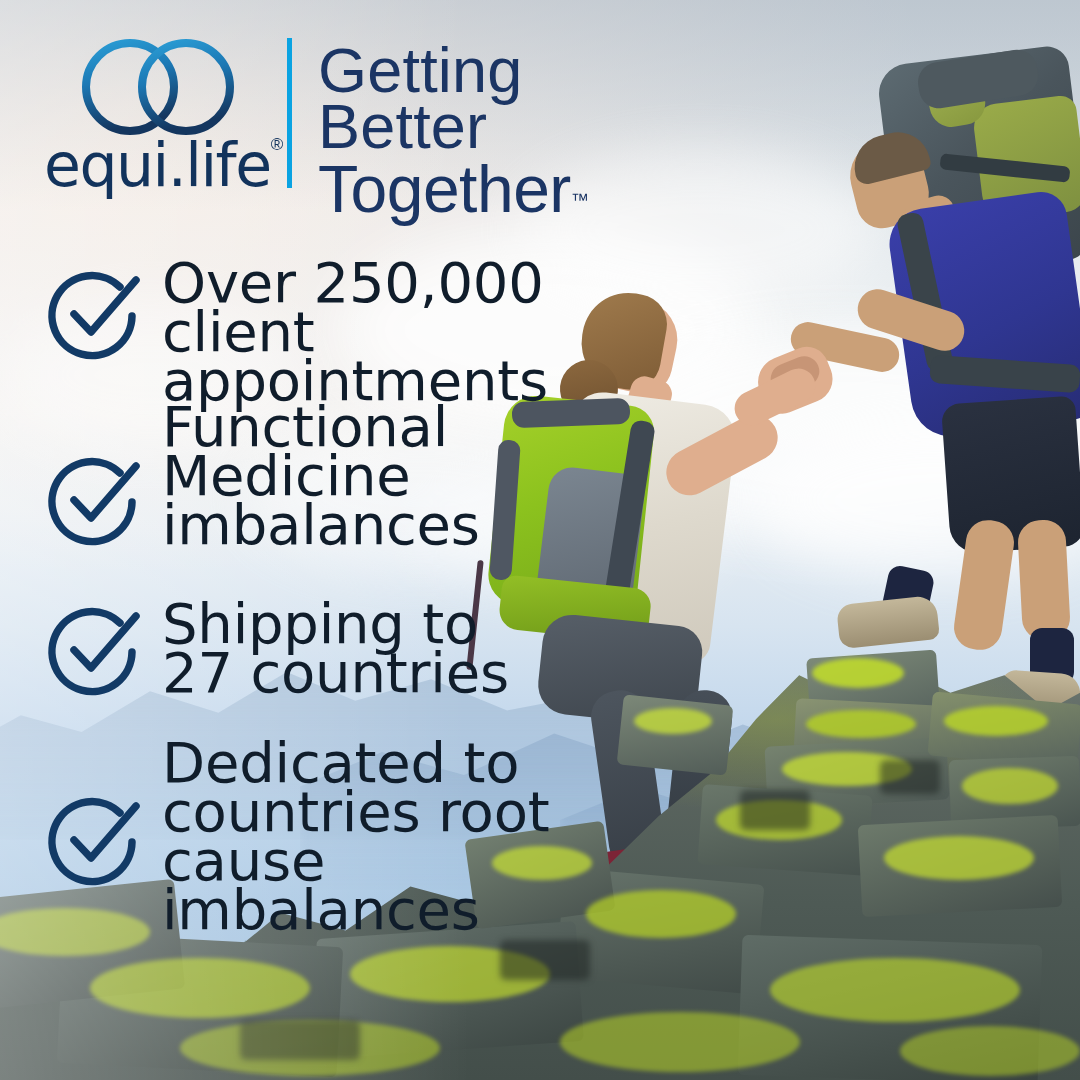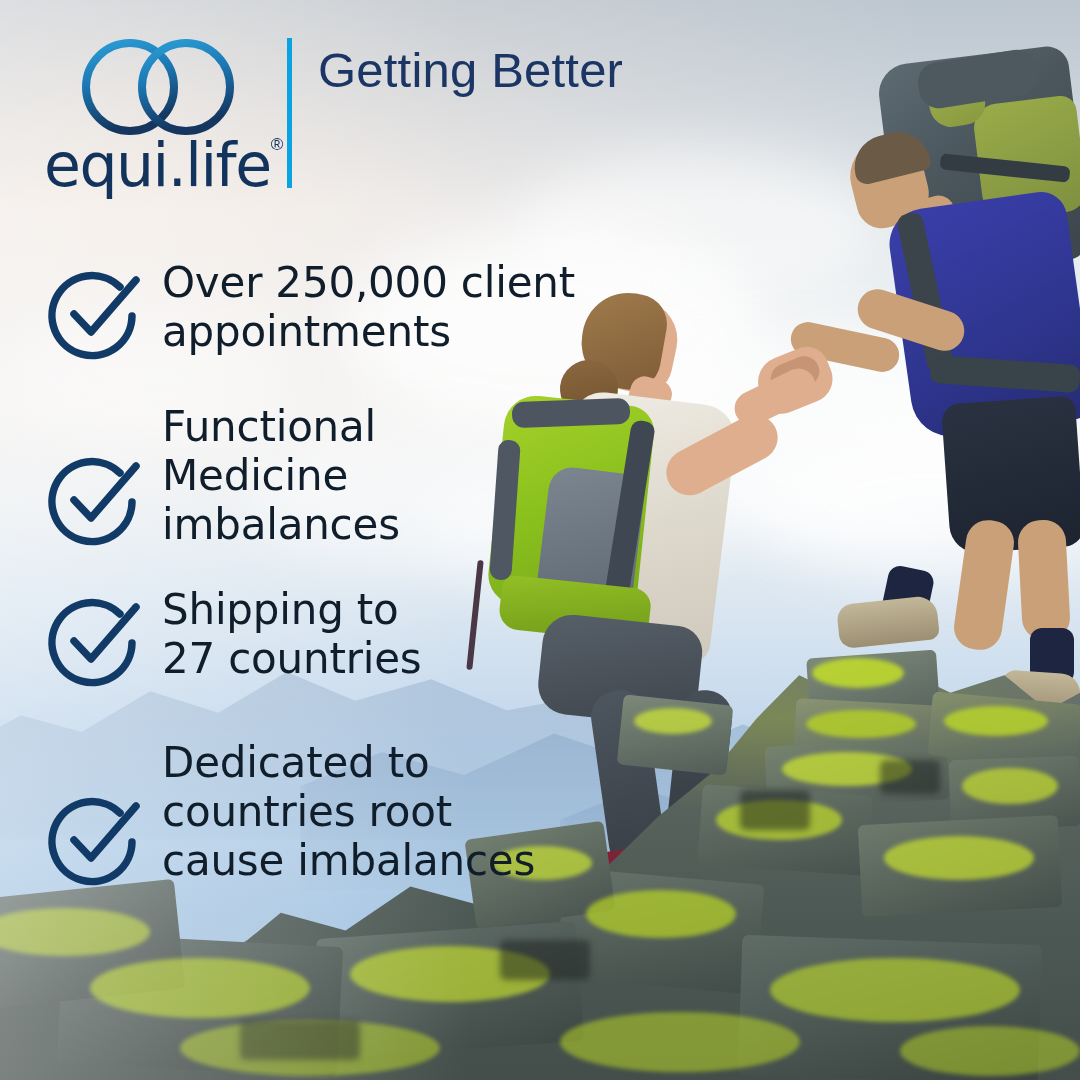--- a/index.html
+++ b/index.html
@@ -88,37 +88,37 @@
     display:flex;align-items:flex-start;}
   .wordmark-text{
     font-family:"DejaVu Sans", sans-serif;
     font-size:60px;line-height:58px;letter-spacing:-1.5px;color:#12335c;font-weight:400;
   }
   .reg{font-size:17px;vertical-align:super;color:#12335c;line-height:1;}
 
   .divider{position:absolute;left:287px;top:38px;width:5px;height:150px;background:#0aa3e2;}
 
   .tagline{position:absolute;left:318px;top:42px;width:360px;color:#1b3564;}
-  .tag1{font-size:49px;line-height:56px;letter-spacing:.2px;font-weight:400;}
+  .tag1{font-size:63px;line-height:56px;letter-spacing:.2px;font-weight:400;}
   .tag2{font-size:66px;line-height:70px;letter-spacing:-.5px;font-weight:400;position:relative;display:inline-block;}
   .tm{font-size:18px;vertical-align:super;line-height:1;letter-spacing:0;}
 
   
   .list{position:absolute;left:0;top:246px;width:620px;}
   .item{position:absolute;display:flex;align-items:flex-start;}
   .check-icon{flex:0 0 auto;width:104px;height:104px;margin-right:14px;}
   .item-text{
-    font-size:42px;line-height:49px;color:#101d2b;
+    font-size:56px;line-height:49px;color:#101d2b;
     font-family:"DejaVu Sans", sans-serif;
     letter-spacing:-.2px;
     white-space:pre-line;
   }
   #item0{left:44px;top:12px;}
   #item1{left:44px;top:156px;}
-  #item2{left:44px;top:339px;}
+  #item2{left:44px;top:348px;align-items:center;}
   #item3{left:44px;top:492px;}
   #item0 .check-icon{margin-top:4px;}
   #item1 .check-icon{margin-top:46px;}
   #item2 .check-icon{margin-top:4px;}
   #item3 .check-icon{margin-top:50px;}
 </style>
 </head>
 <body>
 
 <div class="canvas">
@@ -293,20 +293,21 @@
 
     <div class="wordmark">
       <span class="wordmark-text">equi.life</span>
         <span class="reg">®</span>
     </div>
 
     <div class="divider"></div>
 
     <div class="tagline">
       <div class="tag1">Getting Better</div>
+      <div><span class="tag2">Together</span><span class="tm">™</span></div>
     </div>
   </div>
 
   <div class="list">
 
     <div class="item" id="item0">
       <span class="check-icon">
         <svg viewBox="0 0 104 104" width="104" height="104" aria-hidden="true">
           <path d="M76 25 A40 40 0 1 0 88 54" fill="none" stroke="#123A66" stroke-width="7.5" stroke-linecap="round"></path>
           <path d="M30 52 L47 70 L92 18" fill="none" stroke="#123A66" stroke-width="7.5" stroke-linecap="round" stroke-linejoin="round"></path>

